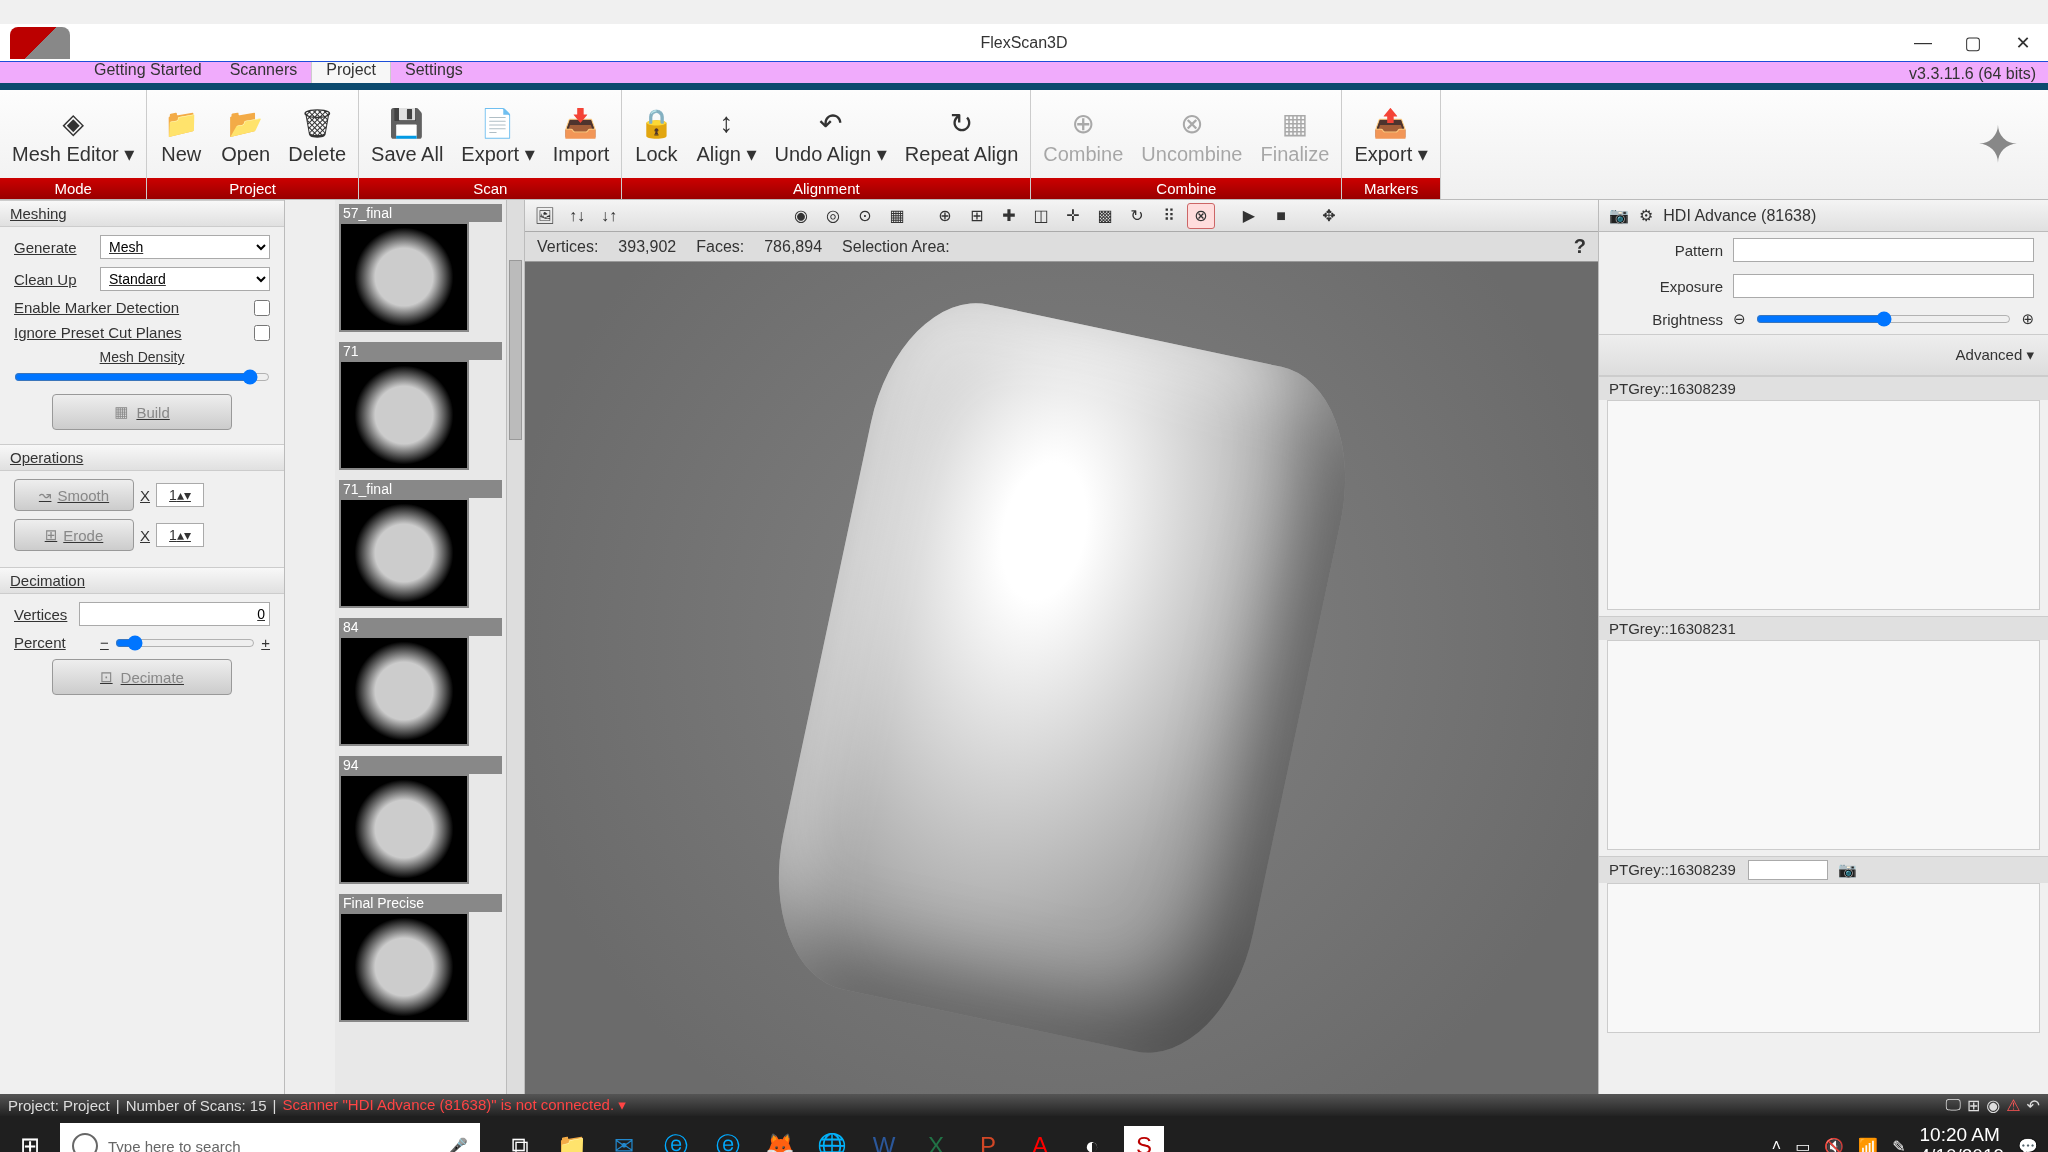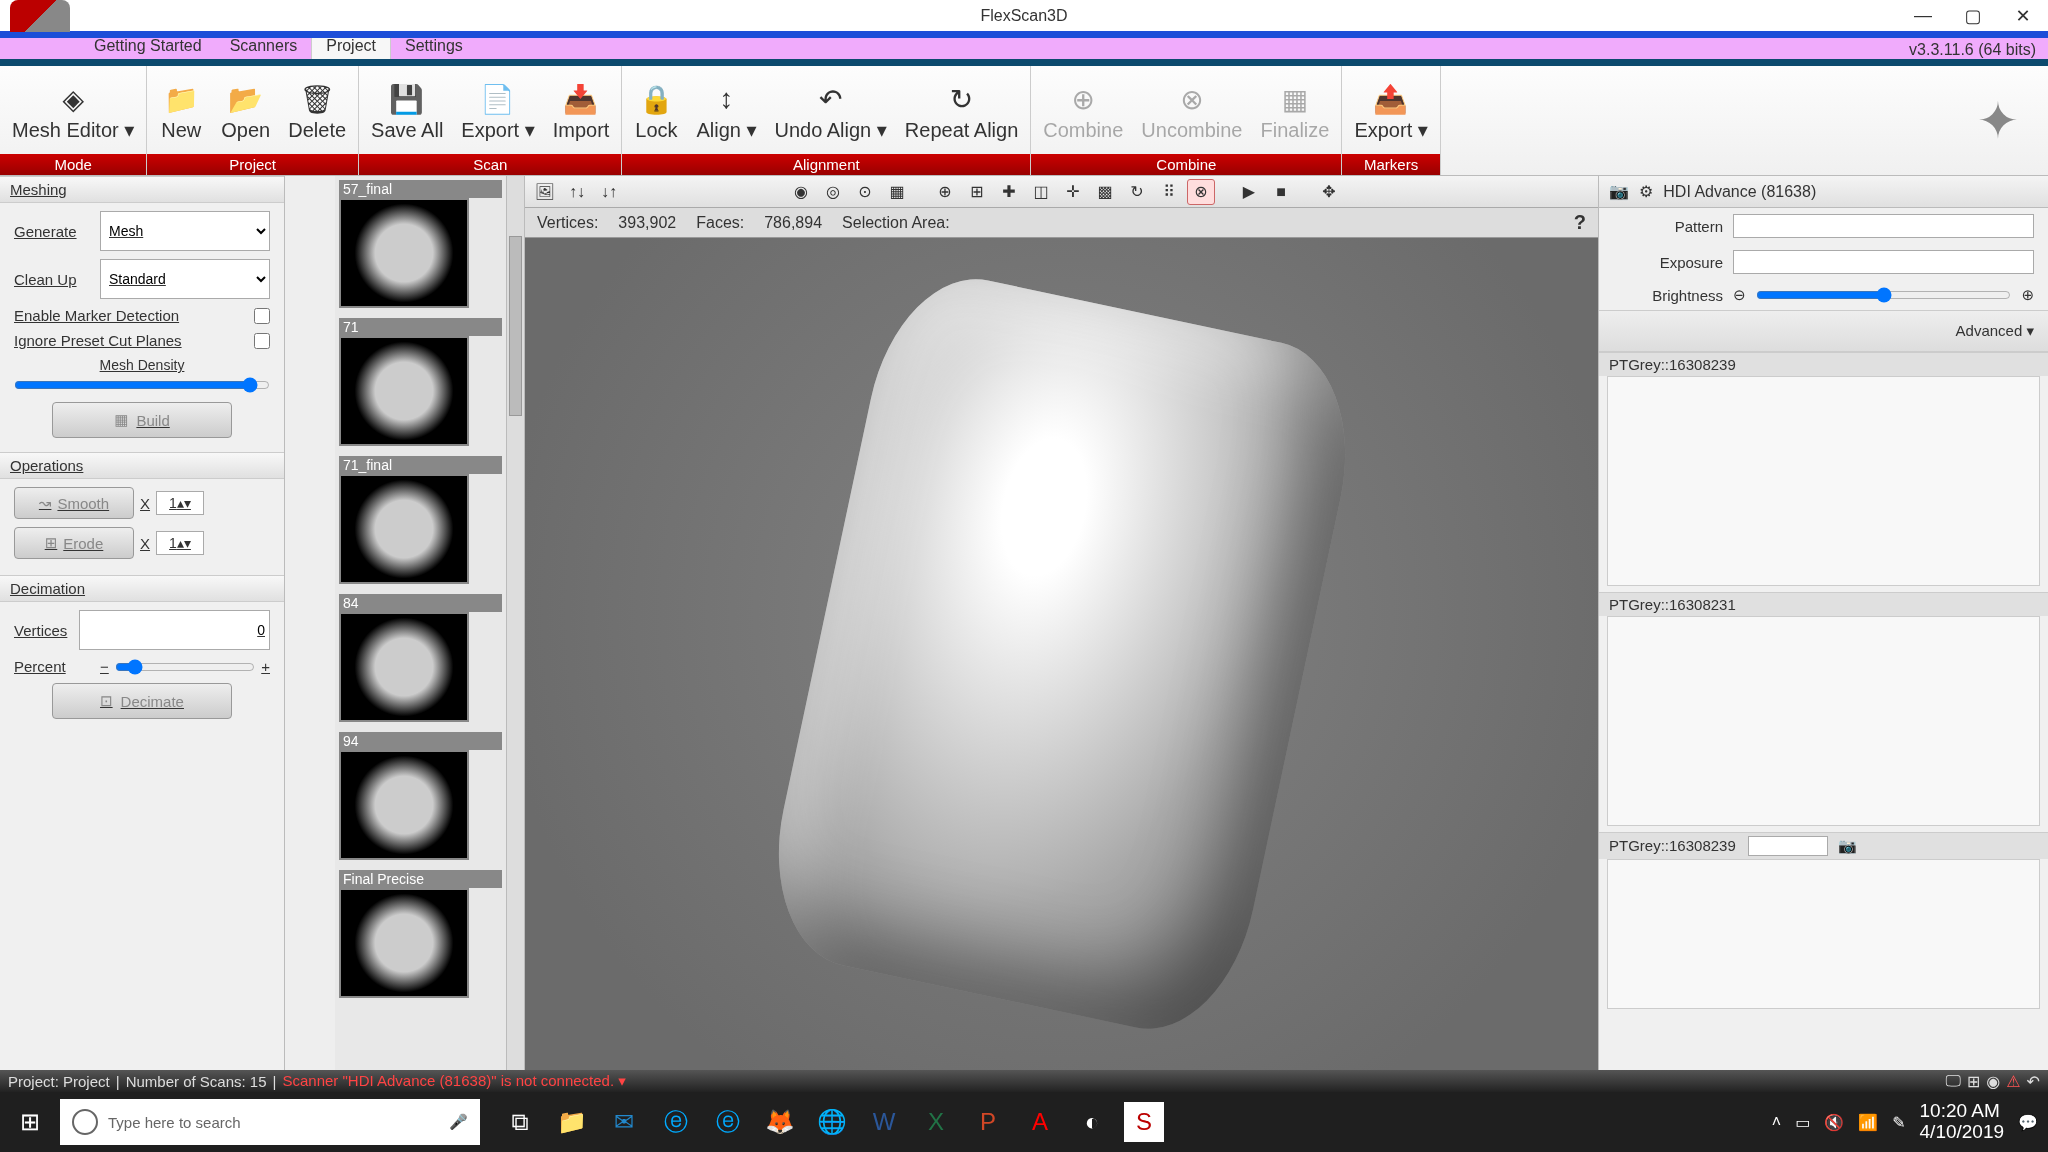--- a/index.html
+++ b/index.html
@@ -1,19 +1,19 @@
 <!DOCTYPE html>
 <html><head>
 <meta charset="utf-8">
 <style>
 * { margin:0; padding:0; box-sizing:border-box; font-family:"Segoe UI",Tahoma,sans-serif; }
 body { width:2048px; height:1152px; background:#f0f0f0; overflow:hidden; font-size:15px; color:#333; }
 
 
-.titlebar { height:38px; background:#fff; display:flex; align-items:center; border-bottom:7px solid #1d4ed8; position:relative; }
+.titlebar { height:38px; background:#fff; display:flex; align-items:center; border-bottom:1px solid #1d4ed8; position:relative;margin-top:24px; }
 .titlebar .logo { width:60px; height:32px; margin-left:10px; background:linear-gradient(135deg,#b00 0 50%,#888 50%); border-radius:8px 8px 0 0; }
 .titlebar .title { position:absolute; left:50%; transform:translateX(-50%); font-size:16px; }
 .titlebar .winbtns { margin-left:auto; display:flex; }
 .titlebar .winbtns div { width:50px; height:38px; display:flex; align-items:center; justify-content:center; font-size:18px; cursor:pointer; }
 
 
 .menubar { height:28px; background:#f0abfc; display:flex; align-items:flex-end; padding-left:80px; border-bottom:7px solid #0c4a6e; }
 .menubar .mitem { padding:4px 14px; font-size:16px; cursor:pointer; }
 .menubar .mitem.active { background:#f7f7f7; border:1px solid #ccc; border-bottom:none; border-radius:3px 3px 0 0; }
 .menubar .version { margin-left:auto; padding-right:12px; font-size:16px; color:#333; }
@@ -31,21 +31,21 @@
 
 
 .main { height:calc(100% - 38px - 28px - 110px - 22px - 60px); display:flex; background:#e8e8e8; }
 
 
 .leftpanel { width:285px; background:#f0f0f0; border-right:1px solid #bbb; overflow:hidden;text-decoration:underline; }
 .section-hdr { background:linear-gradient(#f8f8f8,#e0e0e0); padding:4px 10px; font-size:15px; border-top:1px solid #ccc; border-bottom:1px solid #ccc; }
 .section-body { padding:8px 14px; }
 .frow { display:flex; align-items:center; margin-bottom:8px; gap:6px; }
 .frow label { width:80px; font-size:15px; }
-.frow select, .frow input[type=text] { flex:1; height:40px; border:1px solid #aaa; background:#fff; font-size:14px; padding:0 4px; }
+.frow select, .frow input[type=text] { flex:1; height:24px; border:1px solid #aaa; background:#fff; font-size:14px; padding:0 4px; }
 .frow input[type=checkbox]{ margin-left:auto; width:16px; height:16px; }
 .slider-lbl { text-align:center; font-size:14px; margin:4px 0; }
 .slider { width:100%; }
 .bigbtn { width:180px; height:36px; margin:6px auto; display:flex; align-items:center; justify-content:center; background:linear-gradient(#eee,#ccc); border:1px solid #999; border-radius:4px; color:#888; cursor:pointer; gap:8px;}
 .opbtn { width:120px; height:32px; background:linear-gradient(#eee,#ccc); border:1px solid #999; border-radius:4px; display:flex; align-items:center; justify-content:center; gap:6px; color:#888; }
 .spin { width:48px; height:24px; border:1px solid #aaa; display:flex; align-items:center; justify-content:center; background:#fff; font-size:14px; }
 
 
 .thumbstrip { width:240px; background:#e8e8e8; border-right:1px solid #bbb; display:flex; position:relative; }
 .thumbstrip .toolcol { width:50px; background:#eee; }

